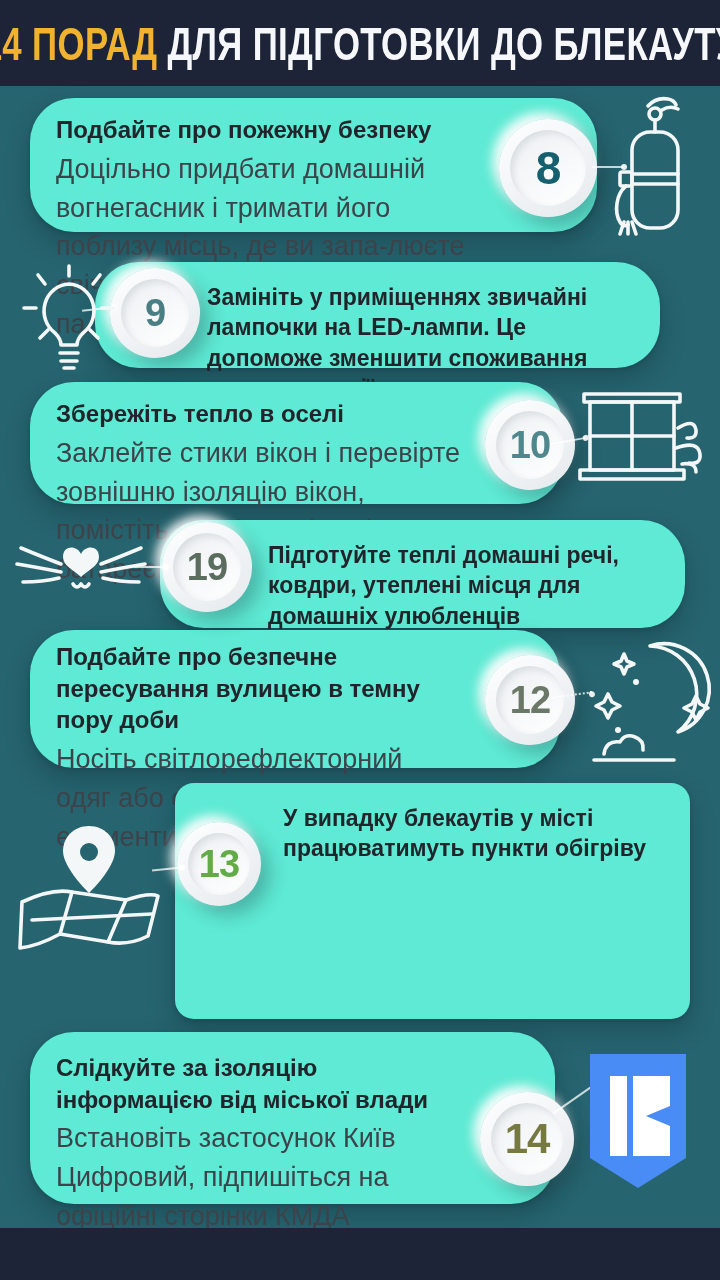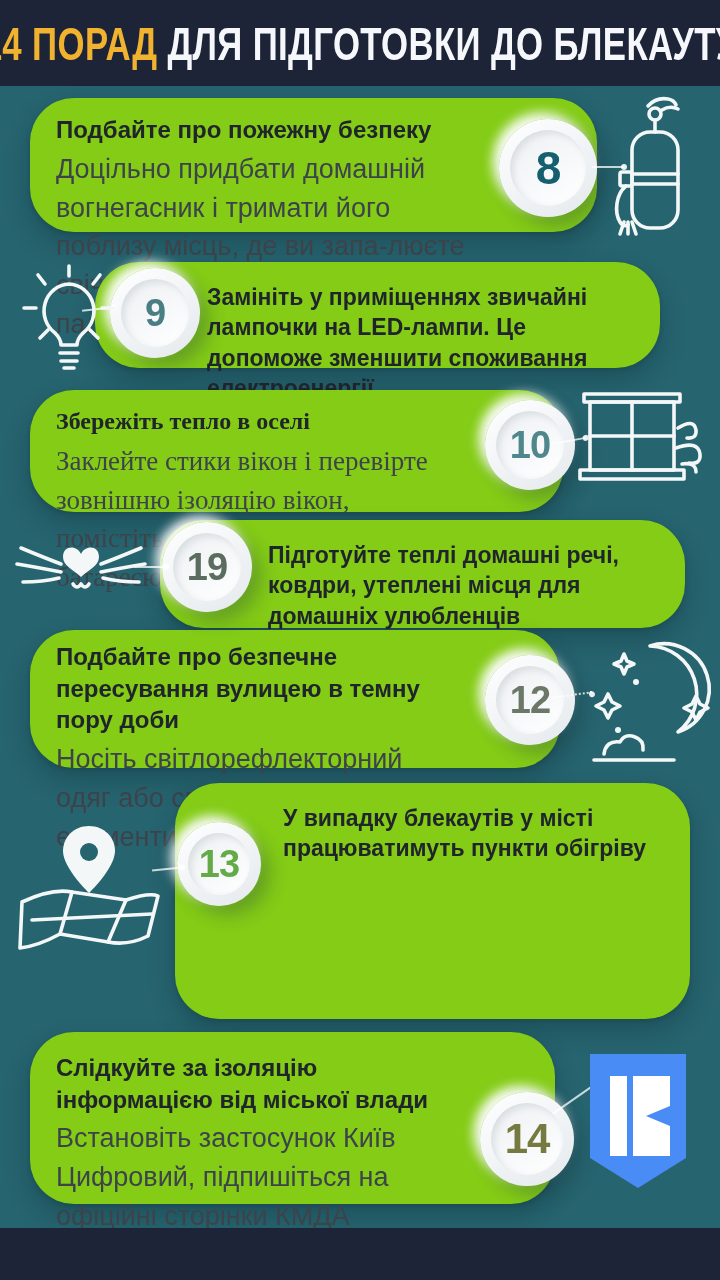--- a/index.html
+++ b/index.html
@@ -7,31 +7,31 @@
           font-family:"Liberation Sans",sans-serif;
           background:#26646f;}
   
   .bar{position:absolute;left:0;width:720px;background:#1d2438;}
   .header-bar{top:0;height:86px;display:flex;align-items:center;justify-content:center;}
   .footer-bar{top:1228px;height:52px;}
   .header-title{white-space:nowrap;font-weight:bold;font-size:47px;letter-spacing:0.5px;
                 color:#f5f7fa;transform:scaleX(0.74);transform-origin:center;}
   .hl{color:#f1b32f;}
   
-  .card{position:absolute;background:#84cc16;border-radius:44px;box-sizing:border-box;
+  .card{position:absolute;background:#5eead4;border-radius:44px;box-sizing:border-box;
         box-shadow:0 12px 24px rgba(10,35,42,.28), 0 2px 4px rgba(10,35,42,.18);}
   .card .title{font-weight:bold;color:#20252c;font-size:24px;line-height:1.32;}
   .card .body{color:#3d434b;font-size:27px;line-height:1.44;margin-top:4px;}
   .card .body b{color:#20252c;}
   .c8 {top:98px;  left:30px; width:567px;height:134px;padding:16px 120px 14px 26px;}
   .c9 {top:262px; left:95px; width:565px;height:106px;padding:20px 26px 14px 112px;}
-  .c10{top:390px; left:30px; width:533px;height:122px;padding:16px 100px 3px 26px;font-family:Liberation Serif, serif;}
+  .c10{top:382px; left:30px; width:533px;height:122px;padding:16px 100px 3px 26px;}
   .c11{top:520px; left:160px;width:525px;height:108px;padding:20px 26px 14px 108px;}
   .c12{top:630px; left:30px; width:530px;height:138px;padding:11px 108px 14px 26px;}
-  .c13{top:783px; left:175px;width:515px;height:236px;padding:20px 26px 16px 108px;}
+  .c13{top:783px; left:175px;width:515px;height:236px;padding:20px 26px 16px 108px;border-radius:19px;}
   .c14{top:1032px;left:30px; width:525px;height:172px;padding:20px 118px 14px 26px;}
   .c9 .title,.c11 .title{font-size:23px;}
   .c13 .title{font-size:23px;}
   .c13 .body{font-size:20px;margin-top:8px;}
   
   .badge{position:absolute;width:90px;height:90px;border-radius:50%;
          background:linear-gradient(145deg,#ffffff,#e4e9ed);
          box-shadow:9px 9px 18px rgba(26,55,64,.30),-6px -6px 12px #ffffff;
          display:flex;align-items:center;justify-content:center;}
   .badge::before{content:"";position:absolute;inset:11px;border-radius:50%;

